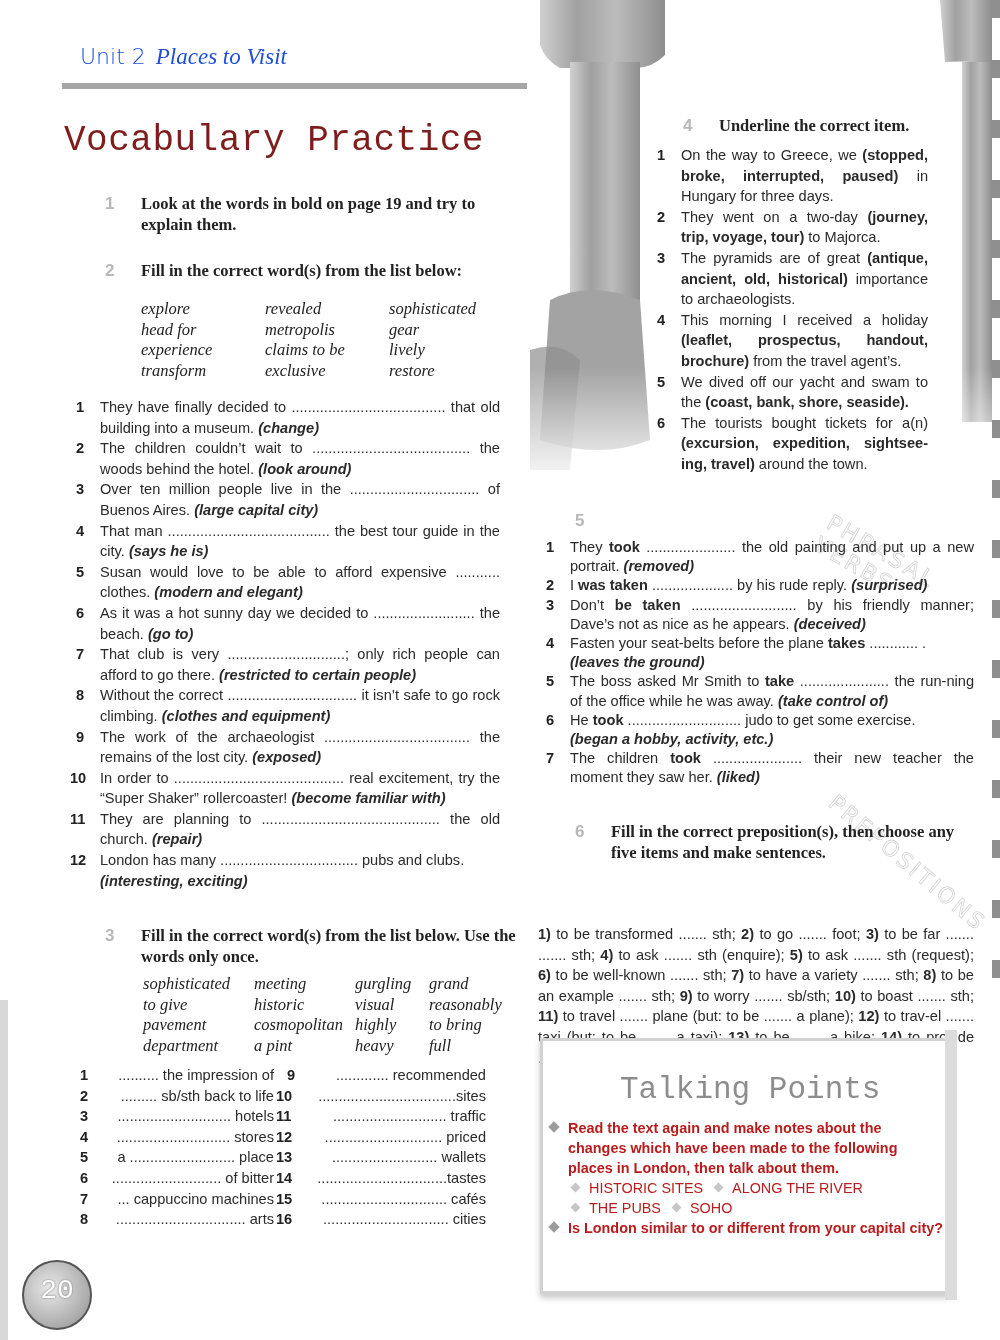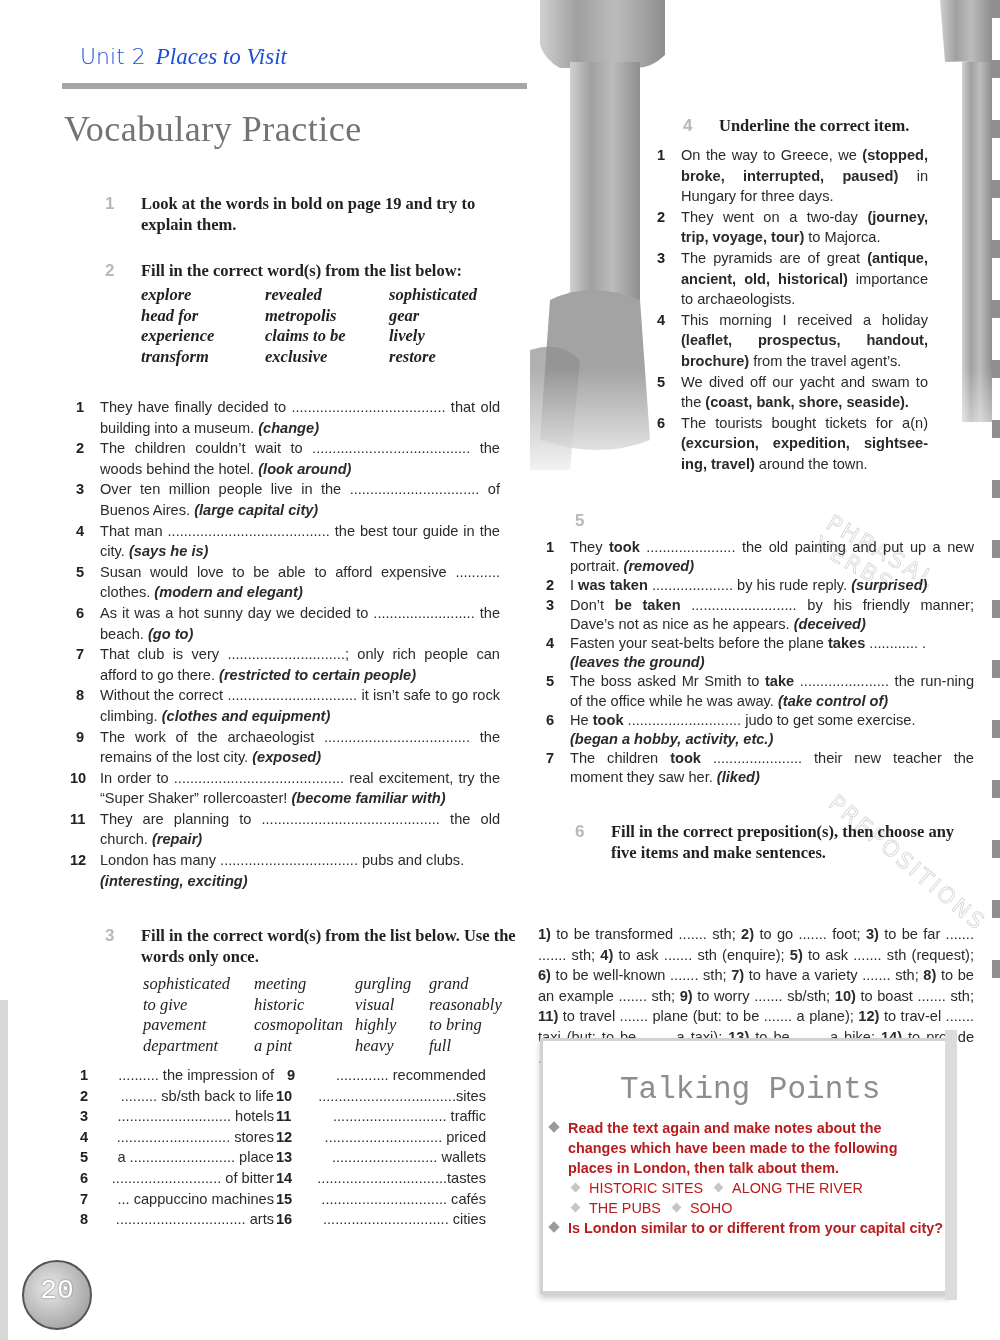--- a/index.html
+++ b/index.html
@@ -5,21 +5,21 @@
   html, body { margin: 0; padding: 0; }
   body {
     width: 1000px; height: 1340px; position: relative; overflow: hidden;
     background: #ffffff; color: #1e1e1e;
     font-family: "Liberation Sans", sans-serif;
   }
   .abs { position: absolute; }
   .unit-title { left: 52px; top: 44px; font-size: 22px; color: #1d4ed8; font-family: "DejaVu Sans", sans-serif; font-weight: 300; margin-left: 28px; }
   .unit-title .it { font-family: "Liberation Serif", serif; font-style: italic; margin-left: 10px; font-size: 23px; }
   .hrule { left: 62px; top: 83px; width: 465px; height: 6px; background: #a6a6a6; }
-  .page-heading { left: 64px; top: 108px; font-family: Liberation Serif, serif; font-size: 36px; color: #737373; letter-spacing: 0.5px; }
+  .page-heading { left: 64px; top: 120px; font-family: Liberation Mono, monospace; font-size: 36px; color: #7f1d1d; letter-spacing: 0.5px; }
 
   .ex-head { font-family: "Liberation Serif", serif; font-weight: bold; font-size: 16.5px; line-height: 21px; color: #222; }
   .ex-num { position: absolute; left: 0; top: 0; font-family: "Liberation Sans", sans-serif; font-weight: bold; color: #b8b8b8; font-size: 17px; }
   .ex-text { margin-left: 36px; }
 
   .wordgrid { display: grid; font-family: "Liberation Serif", serif; font-style: italic; font-size: 16.5px; line-height: 20.5px; color: #222; }
 
   .list { font-size: 14.6px; line-height: 20.6px; color: #2a2a2a; }
   .item { position: relative; padding-left: 38px; text-align: justify; }
   .item .n { position: absolute; left: 14px; top: 0; font-weight: bold; color: #222; }
@@ -86,21 +86,21 @@
 
 <div class="abs ex-head" style="left:105px; top:193px; width:400px;">
   <span class="ex-num">1</span>
   <div class="ex-text">Look at the words in bold on page 19 and try to explain them.</div>
 </div>
 
 <div class="abs ex-head" style="left:105px; top:260px; width:410px;">
   <span class="ex-num">2</span>
   <div class="ex-text">Fill in the correct word(s) from the list below:</div>
 </div>
-<div class="abs wordgrid" style="left:141px; top:285px; grid-template-columns:124px 124px 130px;font-weight:bold;">
+<div class="abs wordgrid" style="left:141px; top:299px; grid-template-columns:124px 124px 130px;">
   <span>explore</span>
   <span>revealed</span>
   <span>sophisticated</span>
   <span>head for</span>
   <span>metropolis</span>
   <span>gear</span>
   <span>experience</span>
   <span>claims to be</span>
   <span>lively</span>
   <span>transform</span>

